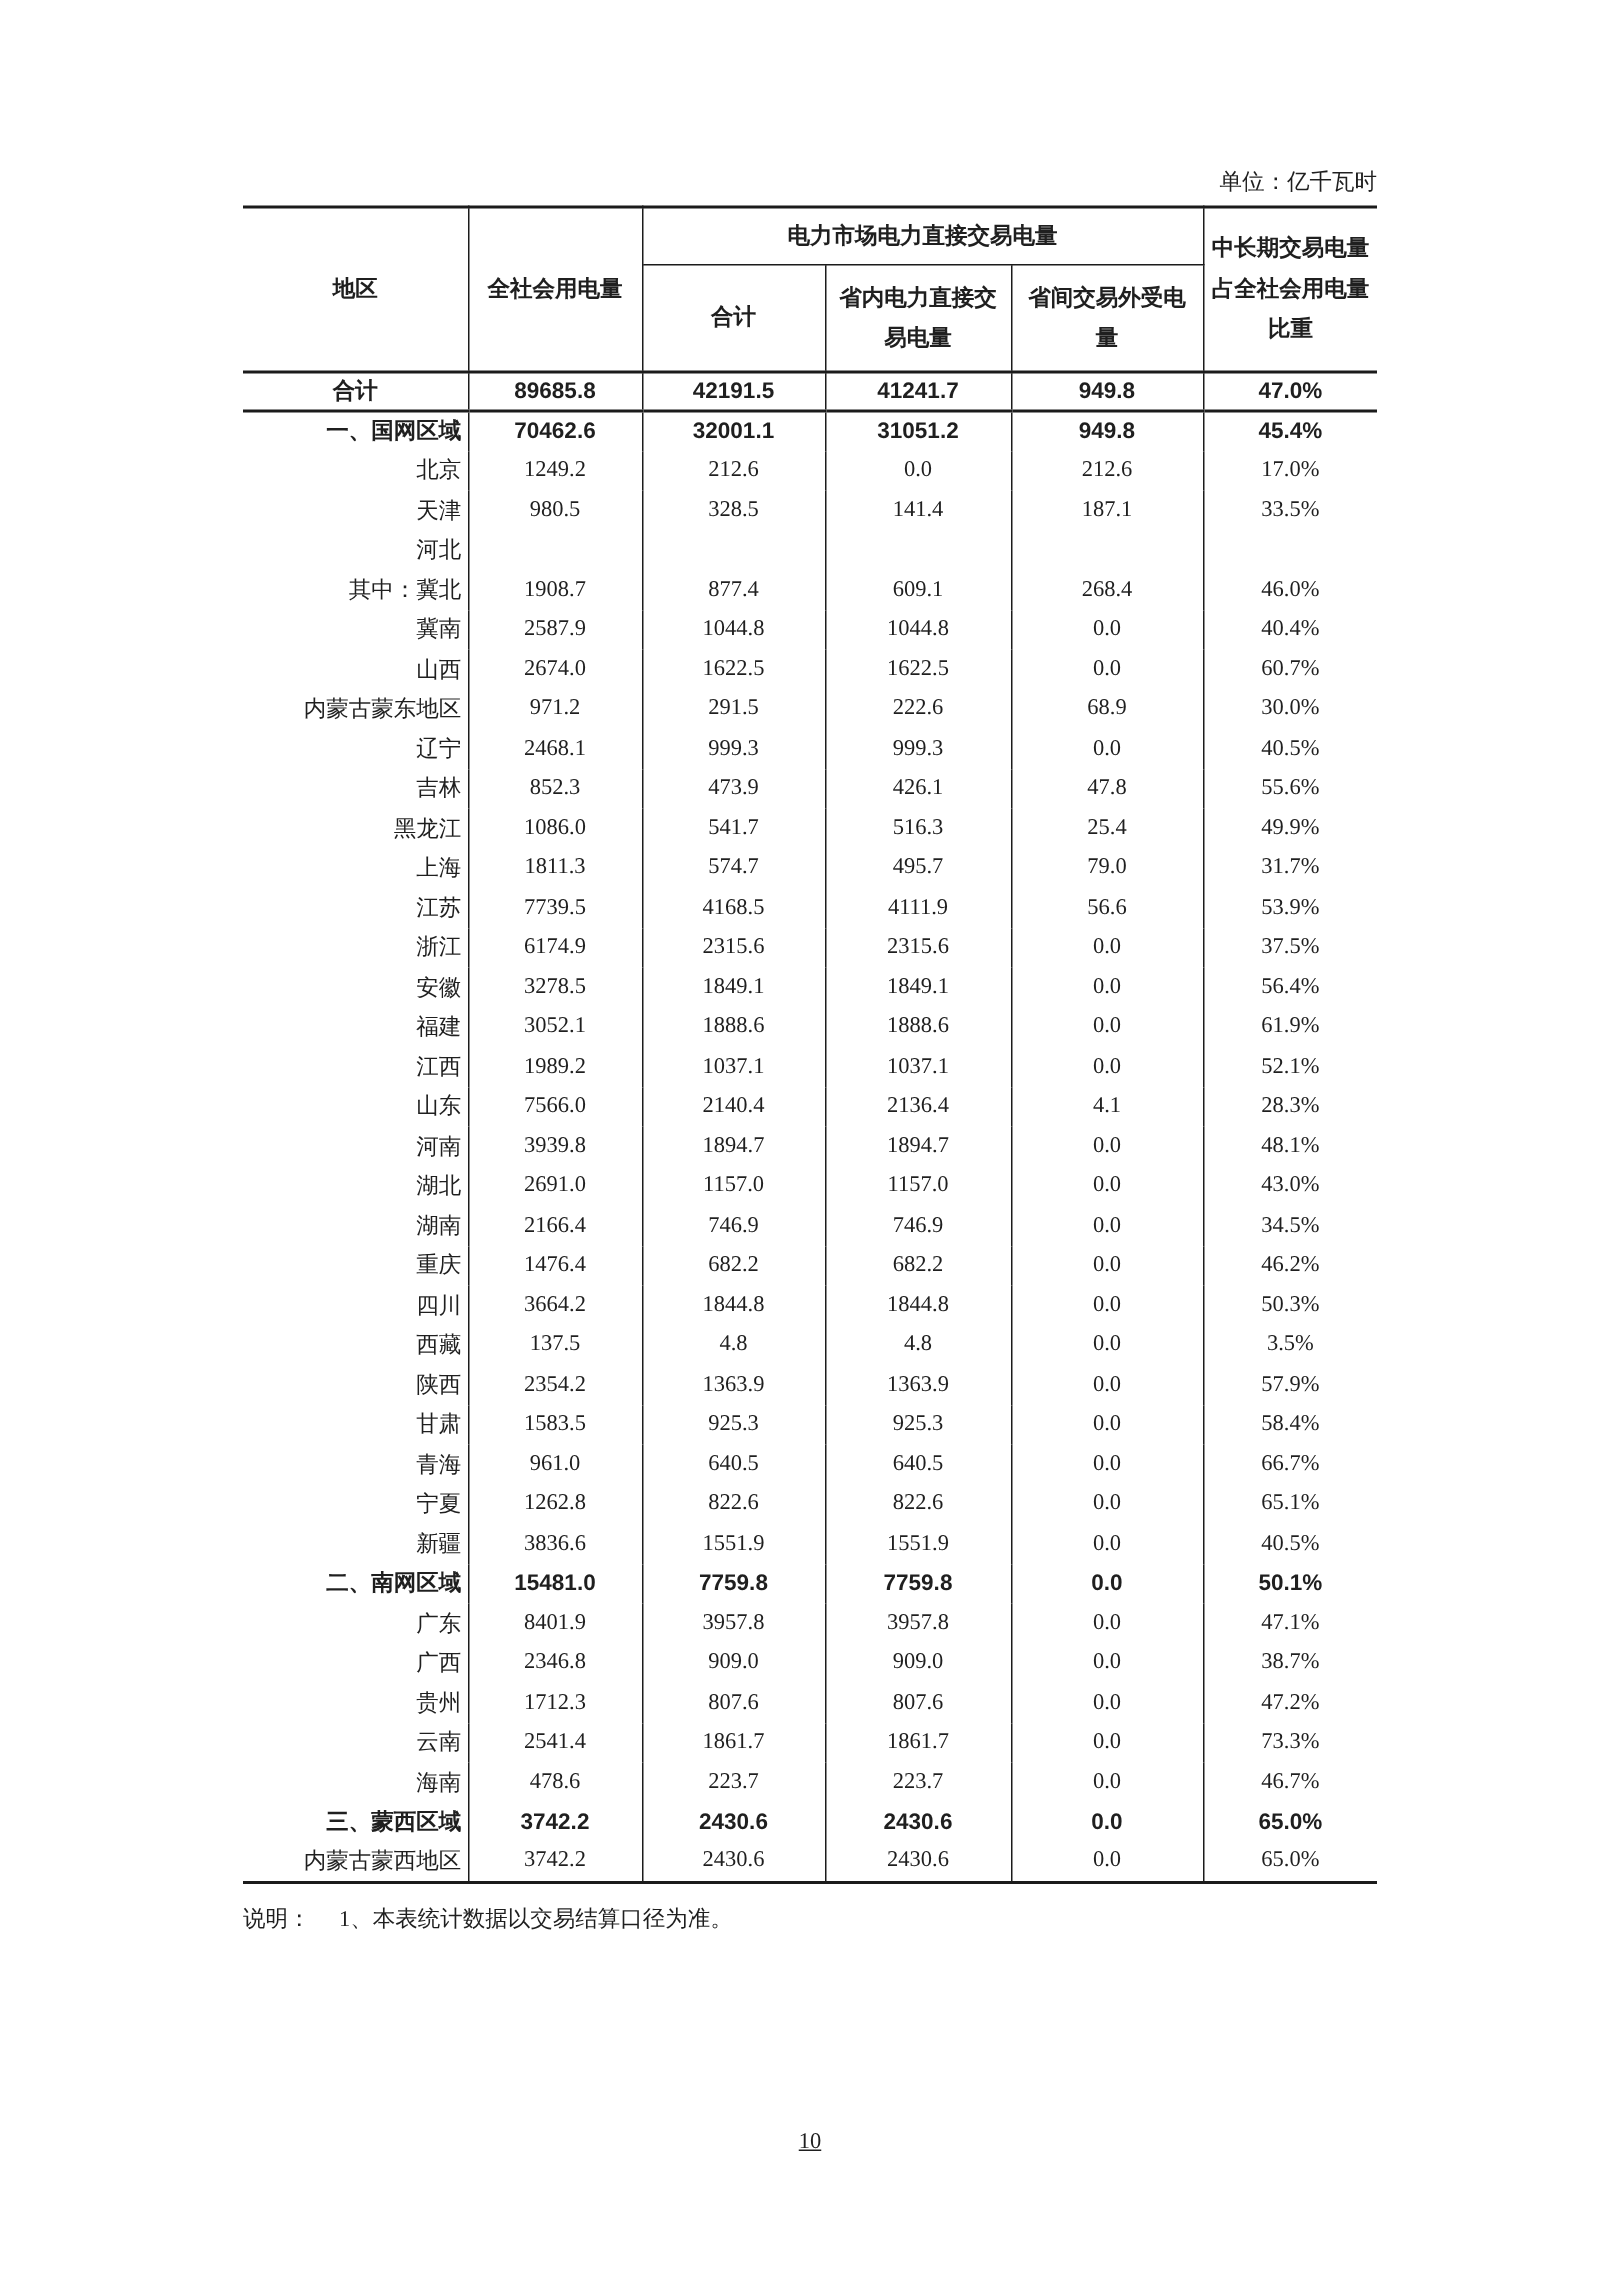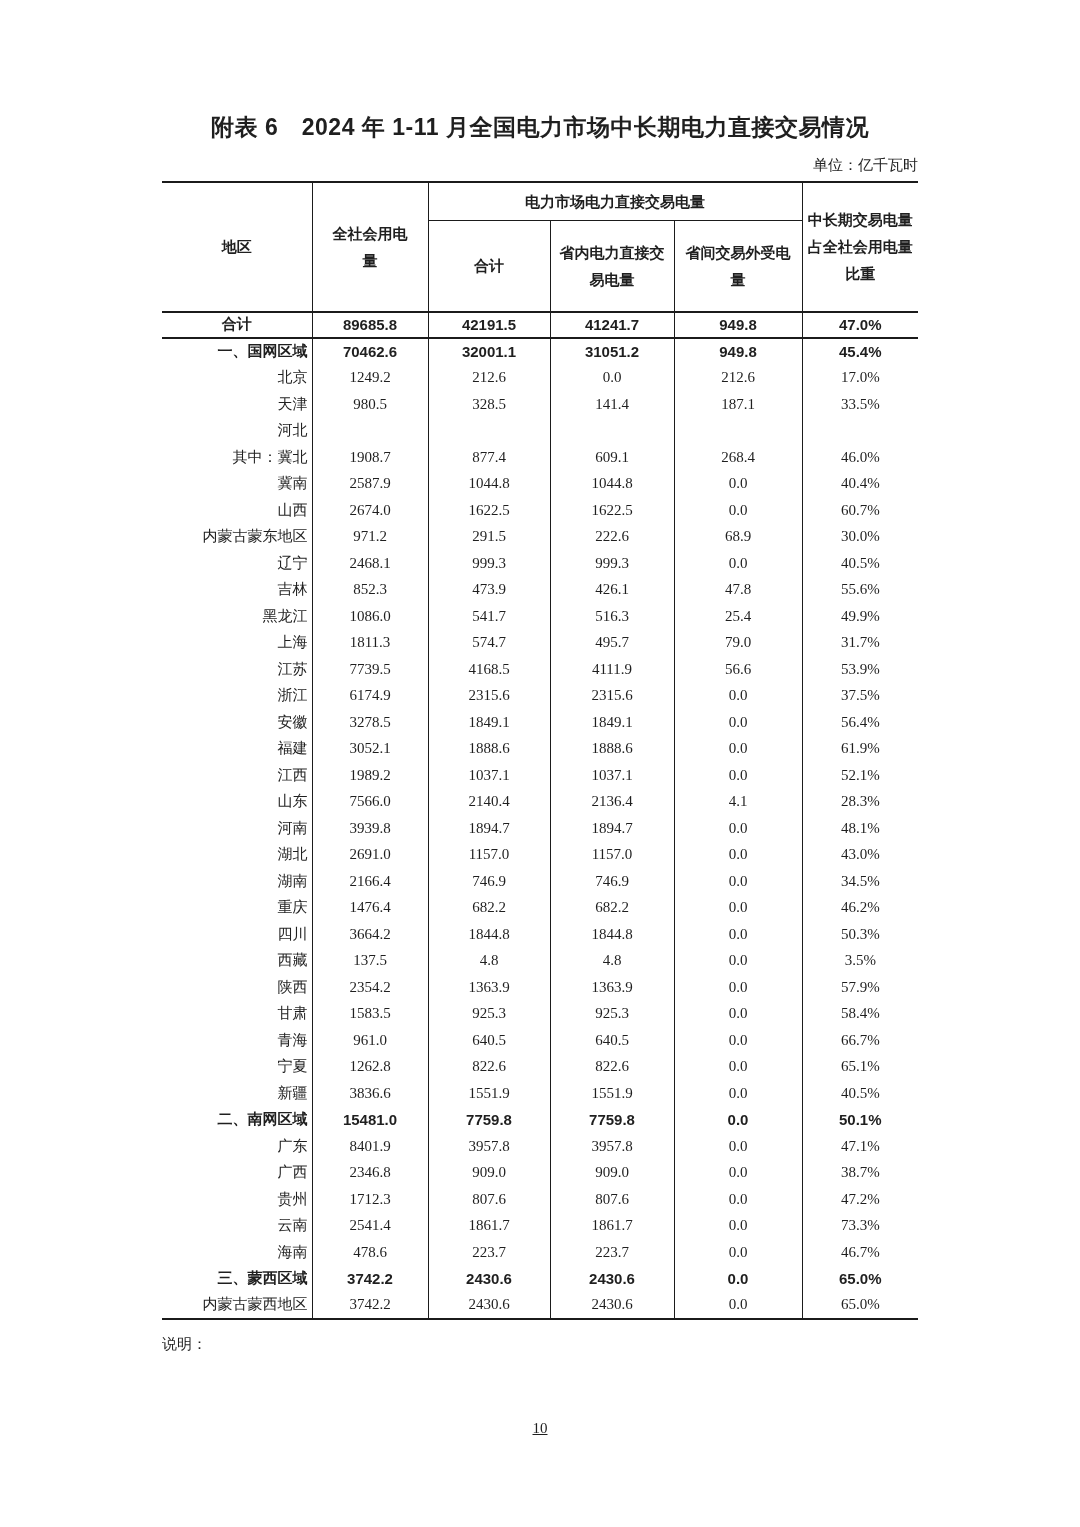--- a/index.html
+++ b/index.html
@@ -38,27 +38,27 @@
   .data-table tr > *:first-child { border-left: none; }
   .data-table tr > *:last-child  { border-right: none; }
 
   .data-table thead { border-bottom: 2.5px solid #1b1b1b; }
   .data-table th {
     font-family: "Liberation Sans", "DejaVu Sans", sans-serif;
     font-weight: 700;
     font-size: 15px;
     text-align: center;
     vertical-align: middle;
-    padding: 2px 17px;
+    padding: 2px 4px;
     line-height: 1.8;
   }
   .data-table th.group { height: 38px; border-bottom: 1.5px solid #1b1b1b; }
   .data-table th.sub   { height: 58px; }
   .data-table th.hdr-intra { padding: 2px 8px; }
-  .data-table th.hdr-inter { padding: 18px 10px; }
+  .data-table th.hdr-inter { padding: 8px 10px; }
   .data-table th.hdr-share { padding: 2px 4px; }
 
   .data-table td {
     height: 26.5px;
     font-size: 15px;
     text-align: center;
     padding: 0 4px;
     vertical-align: middle;
   }
   .data-table td.region { text-align: right; padding-left: 12px; }
@@ -81,21 +81,20 @@
 
   .page-number {
     position: absolute; left: 0; right: 0; top: 1420px;
     text-align: center; font-size: 15px; text-decoration: underline;
   }
 </style>
 </head>
 <body>
 
 <div class="content">
-  <h1 class="page-title">附表 6　2024 年 1-11 月全国电力市场中长期电力直接交易情况</h1>
   <div class="unit-label">单位：亿千瓦时</div>
 
   <table class="data-table">
     <colgroup>
       <col style="width:150px">
       <col style="width:116px">
       <col style="width:122px">
       <col style="width:124px">
       <col style="width:128px">
       <col style="width:116px">
@@ -417,17 +416,18 @@
           <td class="num">2430.6</td>
           <td class="num">0.0</td>
           <td class="num">65.0%</td>
         </tr>
       </tbody>
   </table>
 
   <div class="notes">
     <div class="notes-label">说明：</div>
     <div class="note-items">
+      <div class="note-item">1、本表统计数据以交易结算口径为准。</div>
     </div>
   </div>
 </div>
 
 <div class="page-number">10</div>
 
 </body></html>

